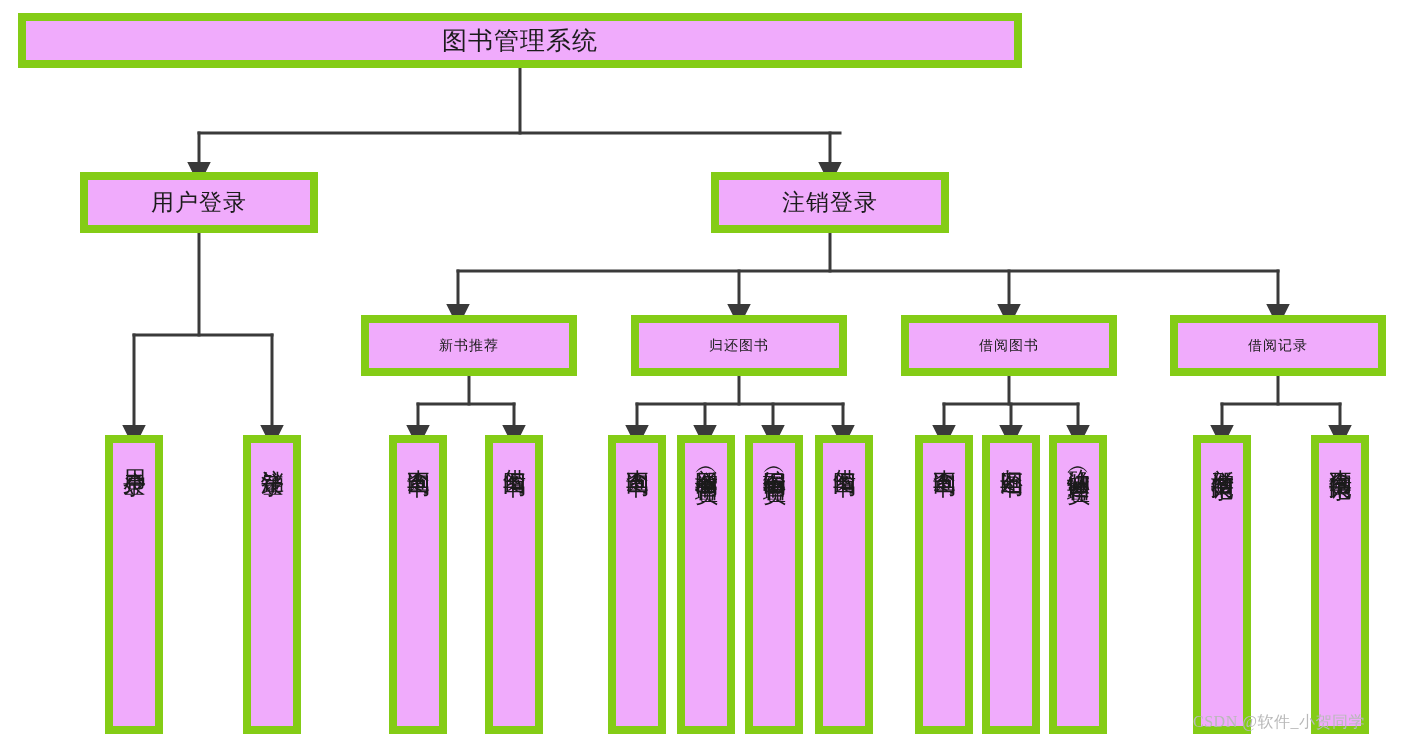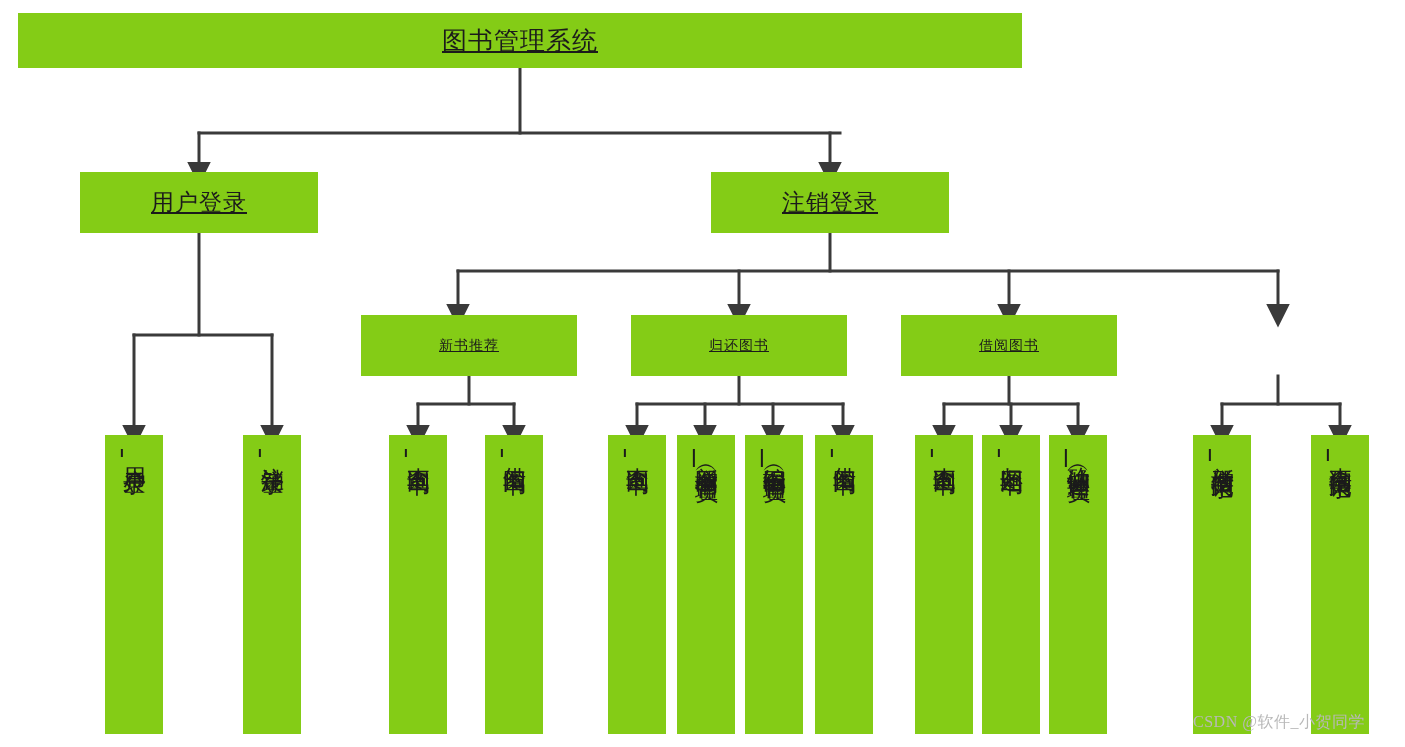--- a/index.html
+++ b/index.html
@@ -21,27 +21,26 @@
   #diagram-svg {
     position: absolute;
     left: 0;
     top: 0;
     width: 1405px;
     height: 747px;
   }
   .node {
     position: absolute;
     box-sizing: border-box;
-    background: #84cc16;
-    border: 6px solid #84cc16;
+    background: #f0abfc;
+    border: 8px solid #84cc16;
     display: flex;
     align-items: center;
     justify-content: center;
     color: #1b1b1b;
-    text-decoration: underline;
   }
   .node.root {
     font-size: 25px;
     letter-spacing: 1px;
   }
   .node.level2 {
     font-size: 23px;
     letter-spacing: 1px;
   }
   .node.level3 {
@@ -144,20 +143,23 @@
 
   <div class="node level3" style="left:361px; top:315px; width:216px; height:61px;">
     <span>新书推荐</span>
   </div>
   <div class="node level3" style="left:631px; top:315px; width:216px; height:61px;">
     <span>归还图书</span>
   </div>
   <div class="node level3" style="left:901px; top:315px; width:216px; height:61px;">
     <span>借阅图书</span>
   </div>
+  <div class="node level3" style="left:1170px; top:315px; width:216px; height:61px;">
+    <span>借阅记录</span>
+  </div>
 
   <div class="node leaf" style="left:105px; top:435px; width:58px; height:299px;">
     <span class="vtext">用户登录</span>
   </div>
   <div class="node leaf" style="left:243px; top:435px; width:58px; height:299px;">
     <span class="vtext">注销登录</span>
   </div>
 
   <div class="node leaf" style="left:389px; top:435px; width:58px; height:299px;">
     <span class="vtext">查询图书</span>

